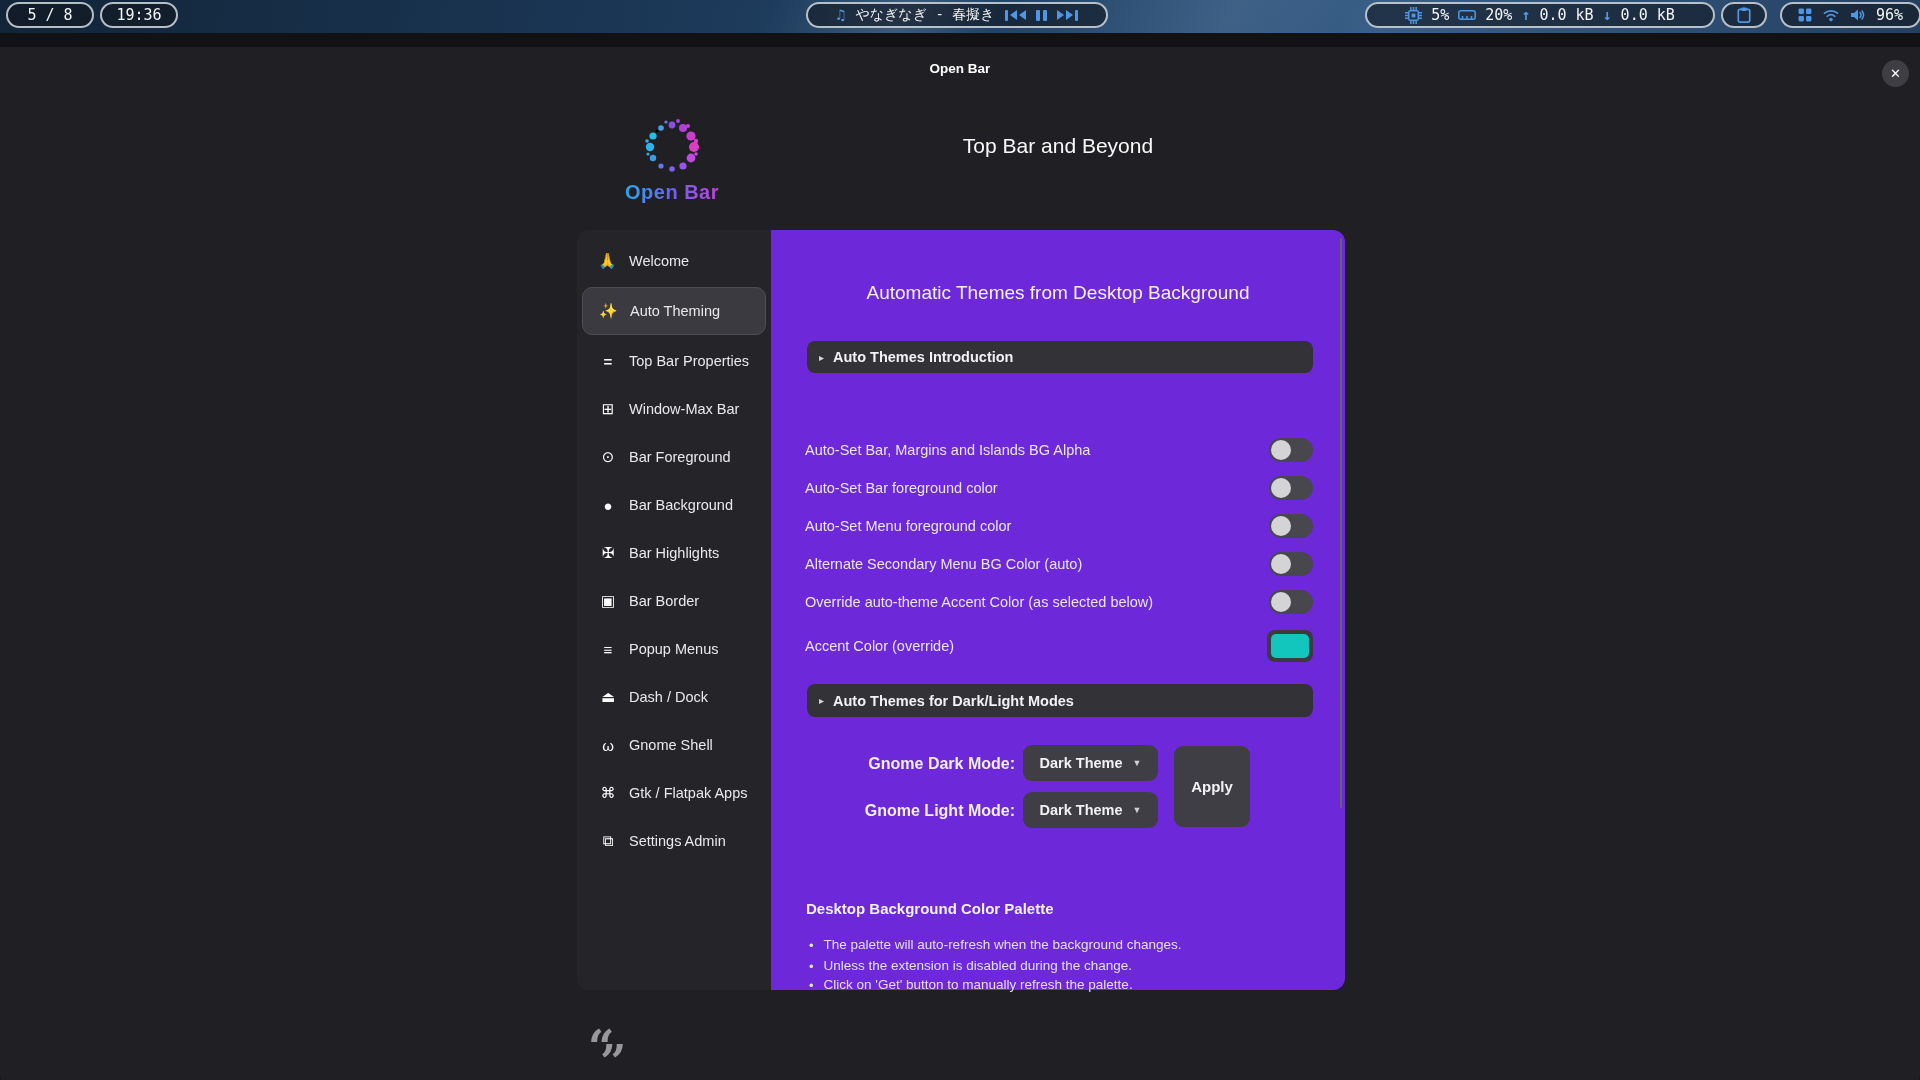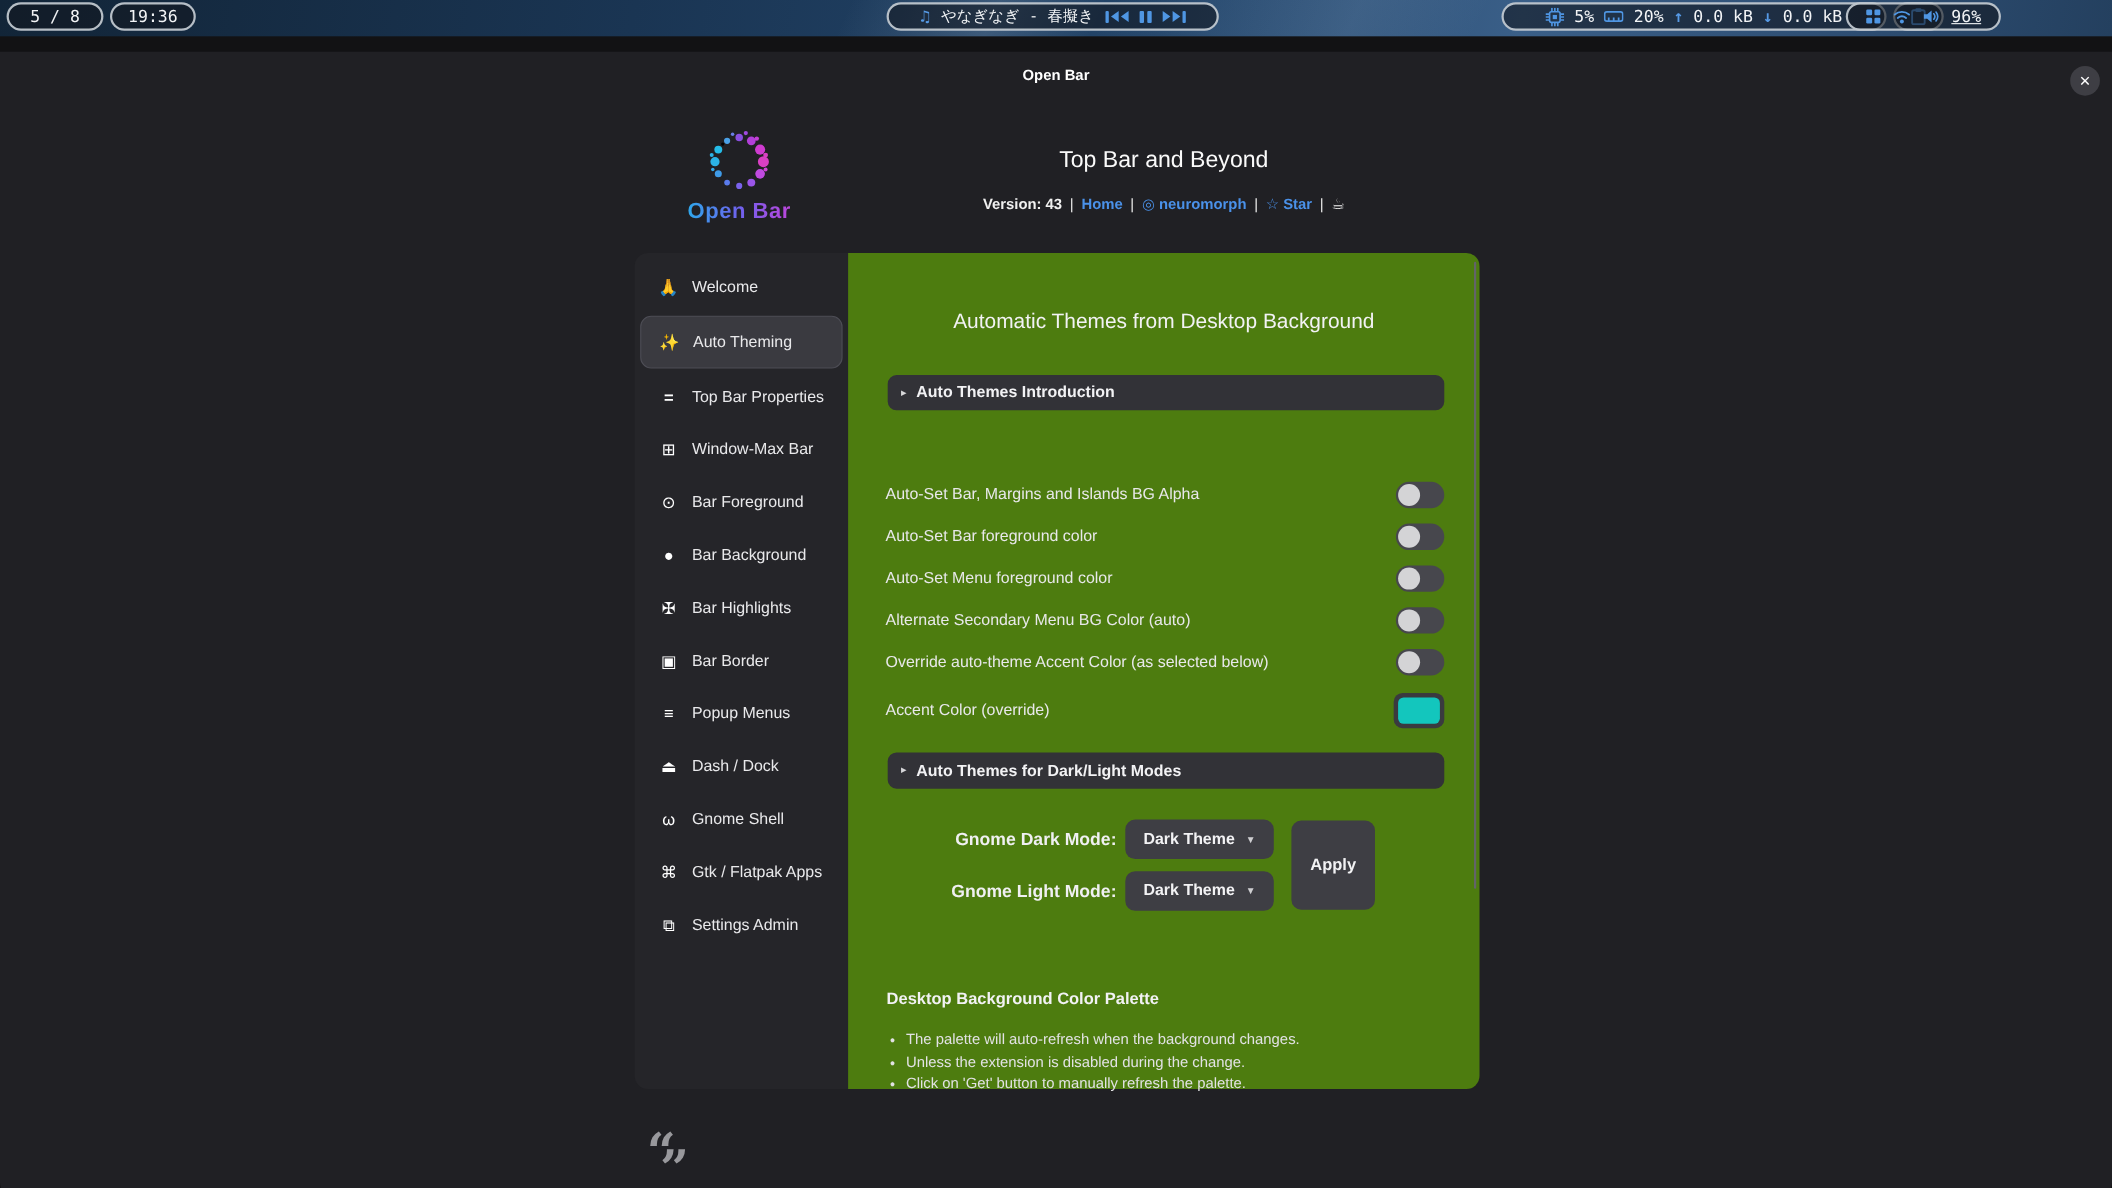--- a/index.html
+++ b/index.html
@@ -47,21 +47,21 @@
   
   .sidebar{position:absolute;left:577px;top:183px;width:194px;height:760px;
     background:#252529;border-radius:12px 0 0 12px;box-sizing:border-box;
     display:flex;flex-direction:column;padding:9px 5px 0 5px;gap:4px;}
   .side-item{height:44px;border-radius:10px;display:flex;align-items:center;
     padding:0 0 0 15px;gap:10px;font-size:14.5px;color:#e9e9eb;box-sizing:border-box;cursor:pointer;}
   .side-icon{width:22px;text-align:center;font-size:15px;color:#fff;flex:0 0 22px;}
   .side-item.sel-true{background:#3a3a40;border:1px solid #4d4d55;height:48px;}
 
   .content{position:absolute;left:771px;top:183px;width:574px;height:760px;
-    background:#4d7c0f;border-radius:0 12px 12px 0;box-sizing:border-box;}
+    background:#6d28d9;border-radius:0 12px 12px 0;box-sizing:border-box;}
   .scrollbar{position:absolute;right:3px;top:8px;width:2px;height:570px;background:#63636a;border-radius:2px;}
 
   .c-title{position:absolute;left:0;top:52px;width:100%;text-align:center;font-size:19px;color:#f2f2f4;}
   .expander{position:absolute;left:36px;width:506px;height:32px;background:#323237;border-radius:8px;
     display:flex;align-items:center;gap:9px;padding:0 12px;box-sizing:border-box;
     font-size:14.5px;font-weight:bold;color:#f2f2f4;cursor:pointer;}
   .exp-arrow{font-size:10px;color:#d8d8da;}
 
   .row{position:absolute;left:34px;width:508px;height:30px;display:flex;align-items:center;justify-content:space-between;}
   .row-label{font-size:14.5px;color:#e8e8ea;}
@@ -152,21 +152,21 @@
 
     <div class="pill" style="left:1721px;width:46px;">
       <span class="icn">
         <svg width="14" height="16" viewBox="0 0 12 14">
             <rect x="1" y="2" width="10" height="11.2" rx="1.5" fill="none" stroke="#4f96e3" stroke-width="1.5"></rect>
             <rect x="3.6" y="0.4" width="4.8" height="3" rx="1" fill="#4f96e3"></rect>
           </svg>
       </span>
     </div>
 
-    <div class="pill" style="left:1678px;width:141px;gap:11px;text-decoration:underline;">
+    <div class="pill" style="left:1780px;width:141px;gap:11px;">
       <span class="icn">
         <svg width="14" height="14" viewBox="0 0 12 12">
             <g fill="#4f96e3">
               <rect x="0.5" y="0.5" width="4.6" height="4.6" rx="1"></rect>
               <rect x="6.9" y="0.5" width="4.6" height="4.6" rx="1"></rect>
               <rect x="0.5" y="6.9" width="4.6" height="4.6" rx="1"></rect>
               <rect x="6.9" y="6.9" width="4.6" height="4.6" rx="1"></rect>
             </g>
           </svg>
       </span>
@@ -216,23 +216,20 @@
           <circle cx="55" cy="24" r="2.2" fill="#d93fc4"></circle>
           <circle cx="55" cy="37" r="1.8" fill="#cf46d6"></circle>
           <circle cx="6" cy="24" r="1.8" fill="#2cb3e6"></circle>
           <circle cx="7" cy="37" r="1.6" fill="#35a8e8"></circle>
           <circle cx="16" cy="14" r="1.5" fill="#3badе8"></circle>
         </g>
       </svg>
       <div class="logo-text">Open Bar</div>
     </div>
     <div class="hdr-title">Top Bar and Beyond</div>
-    <div class="hdr-links">
-      <span>Version: 43</span><span class="sep">|</span><span class="link">Home</span><span class="sep">|</span><span class="link"><span>◎</span> <span>neuromorph</span></span><span class="sep">|</span><span class="link"><span>☆</span> <span>Star</span></span><span class="sep">|</span><span>☕</span>
-    </div>
 
     <div class="sidebar">
       <div class="side-item sel-false">
         <span class="side-icon">🙏</span>
         <span>Welcome</span>
       </div>
       <div class="side-item sel-true">
         <span class="side-icon">✨</span>
         <span>Auto Theming</span>
       </div>

